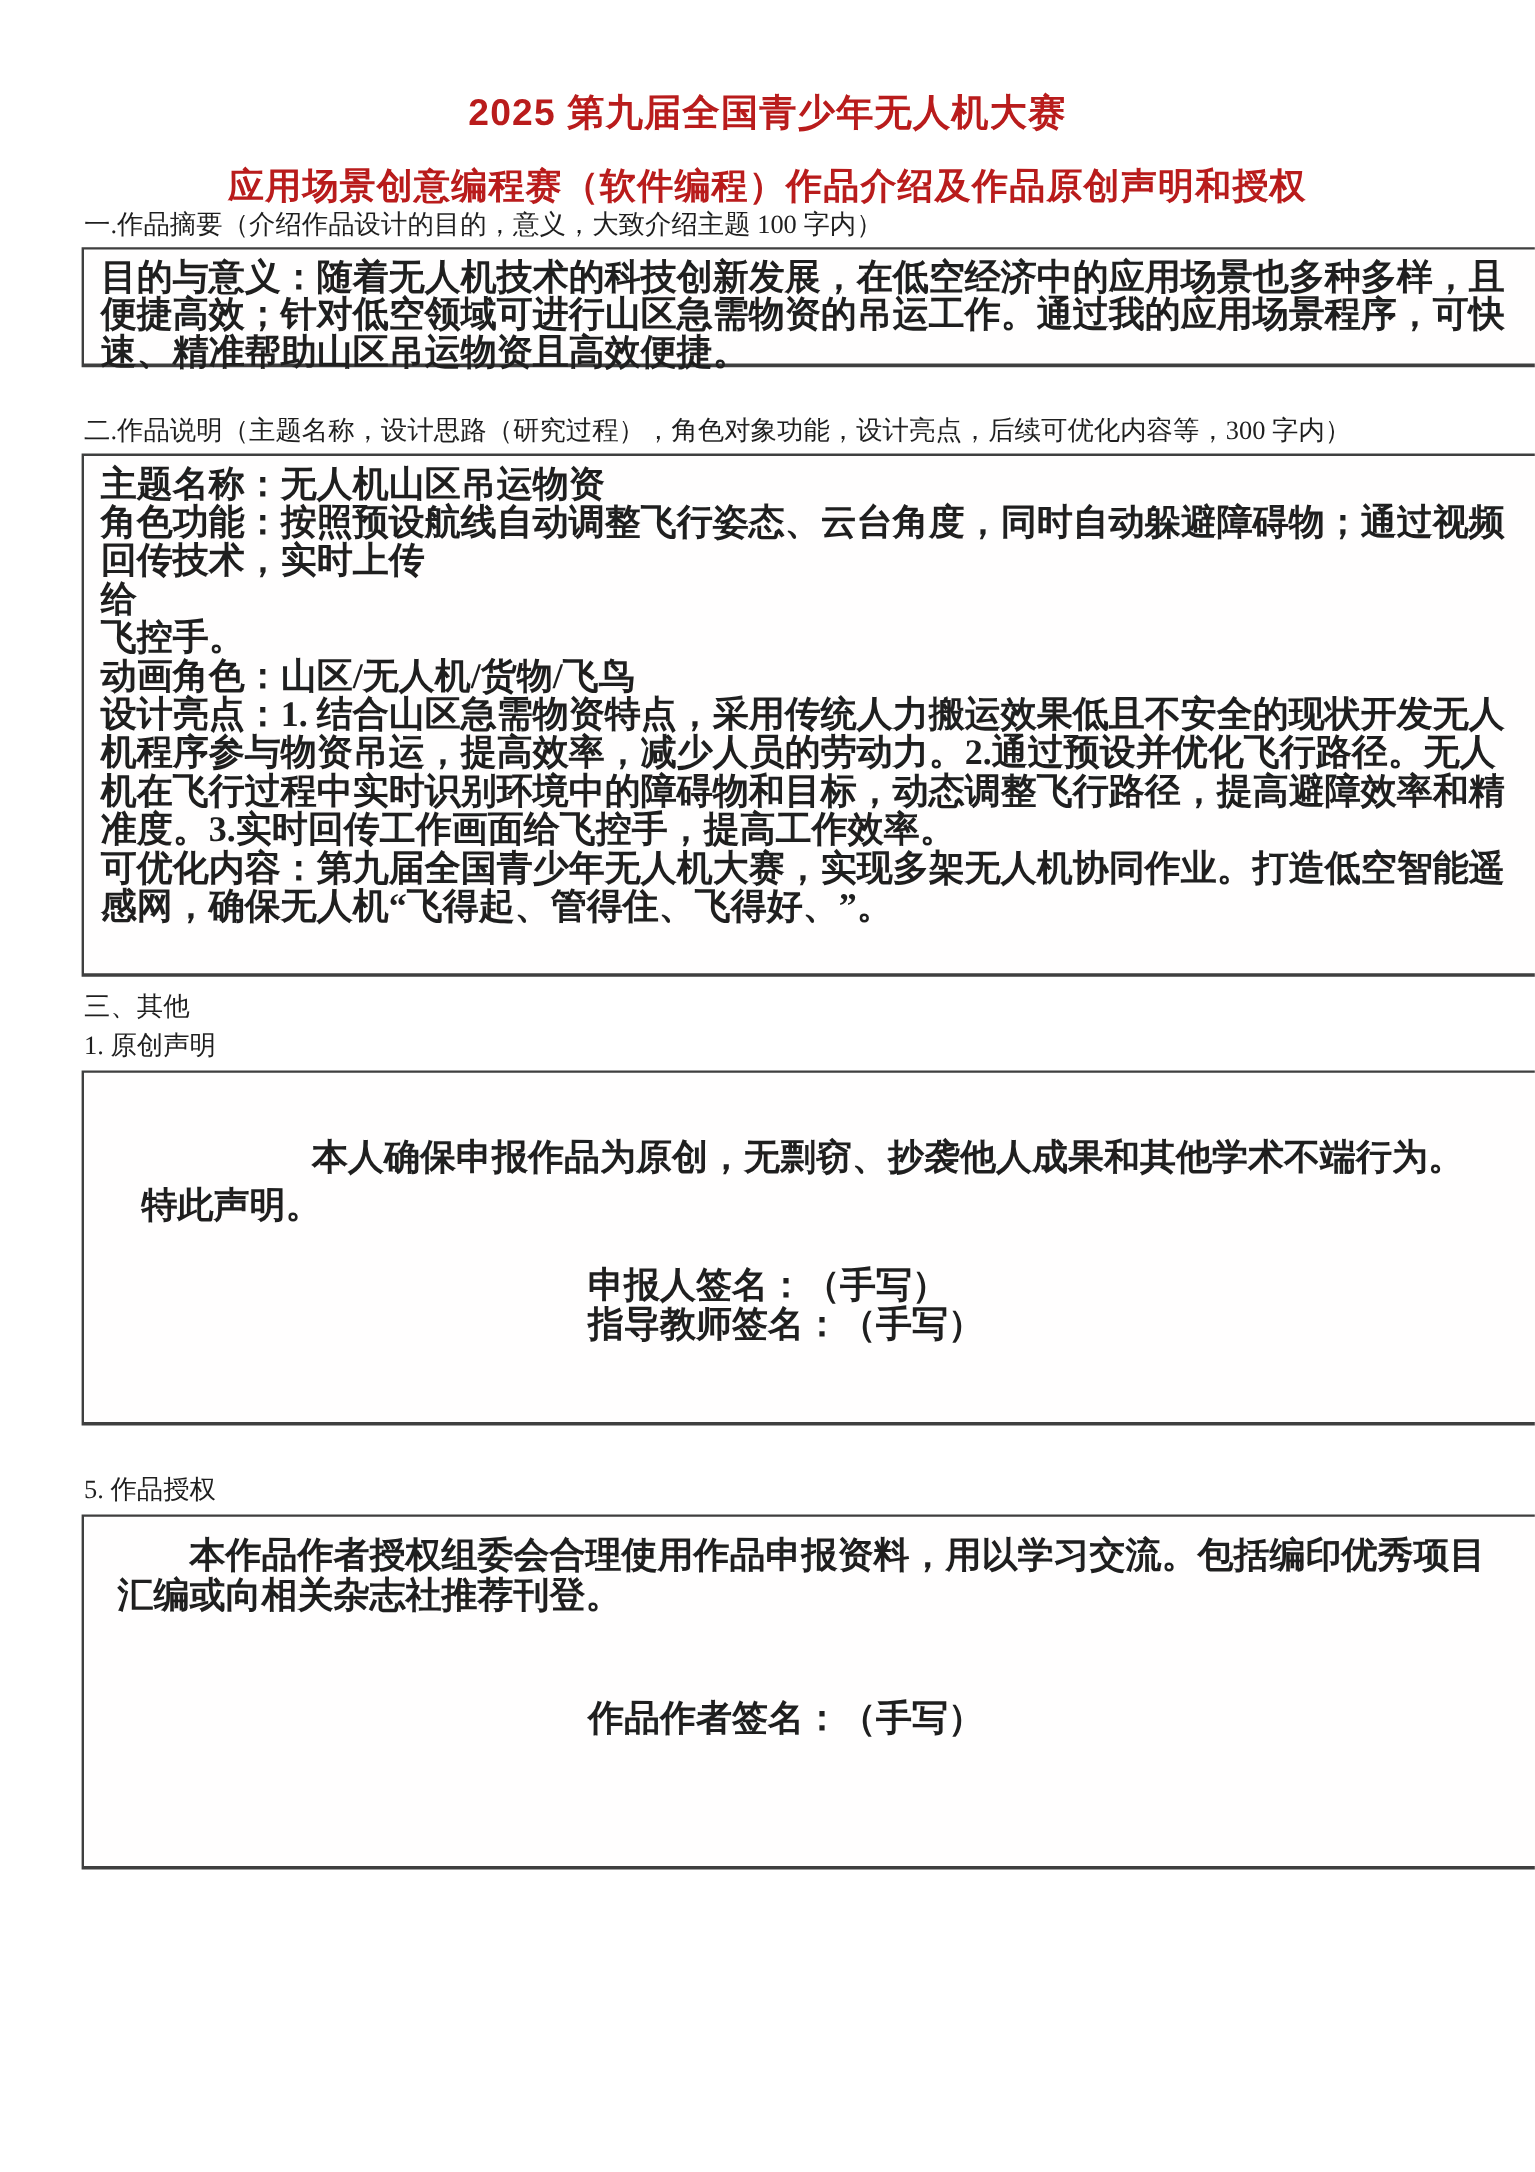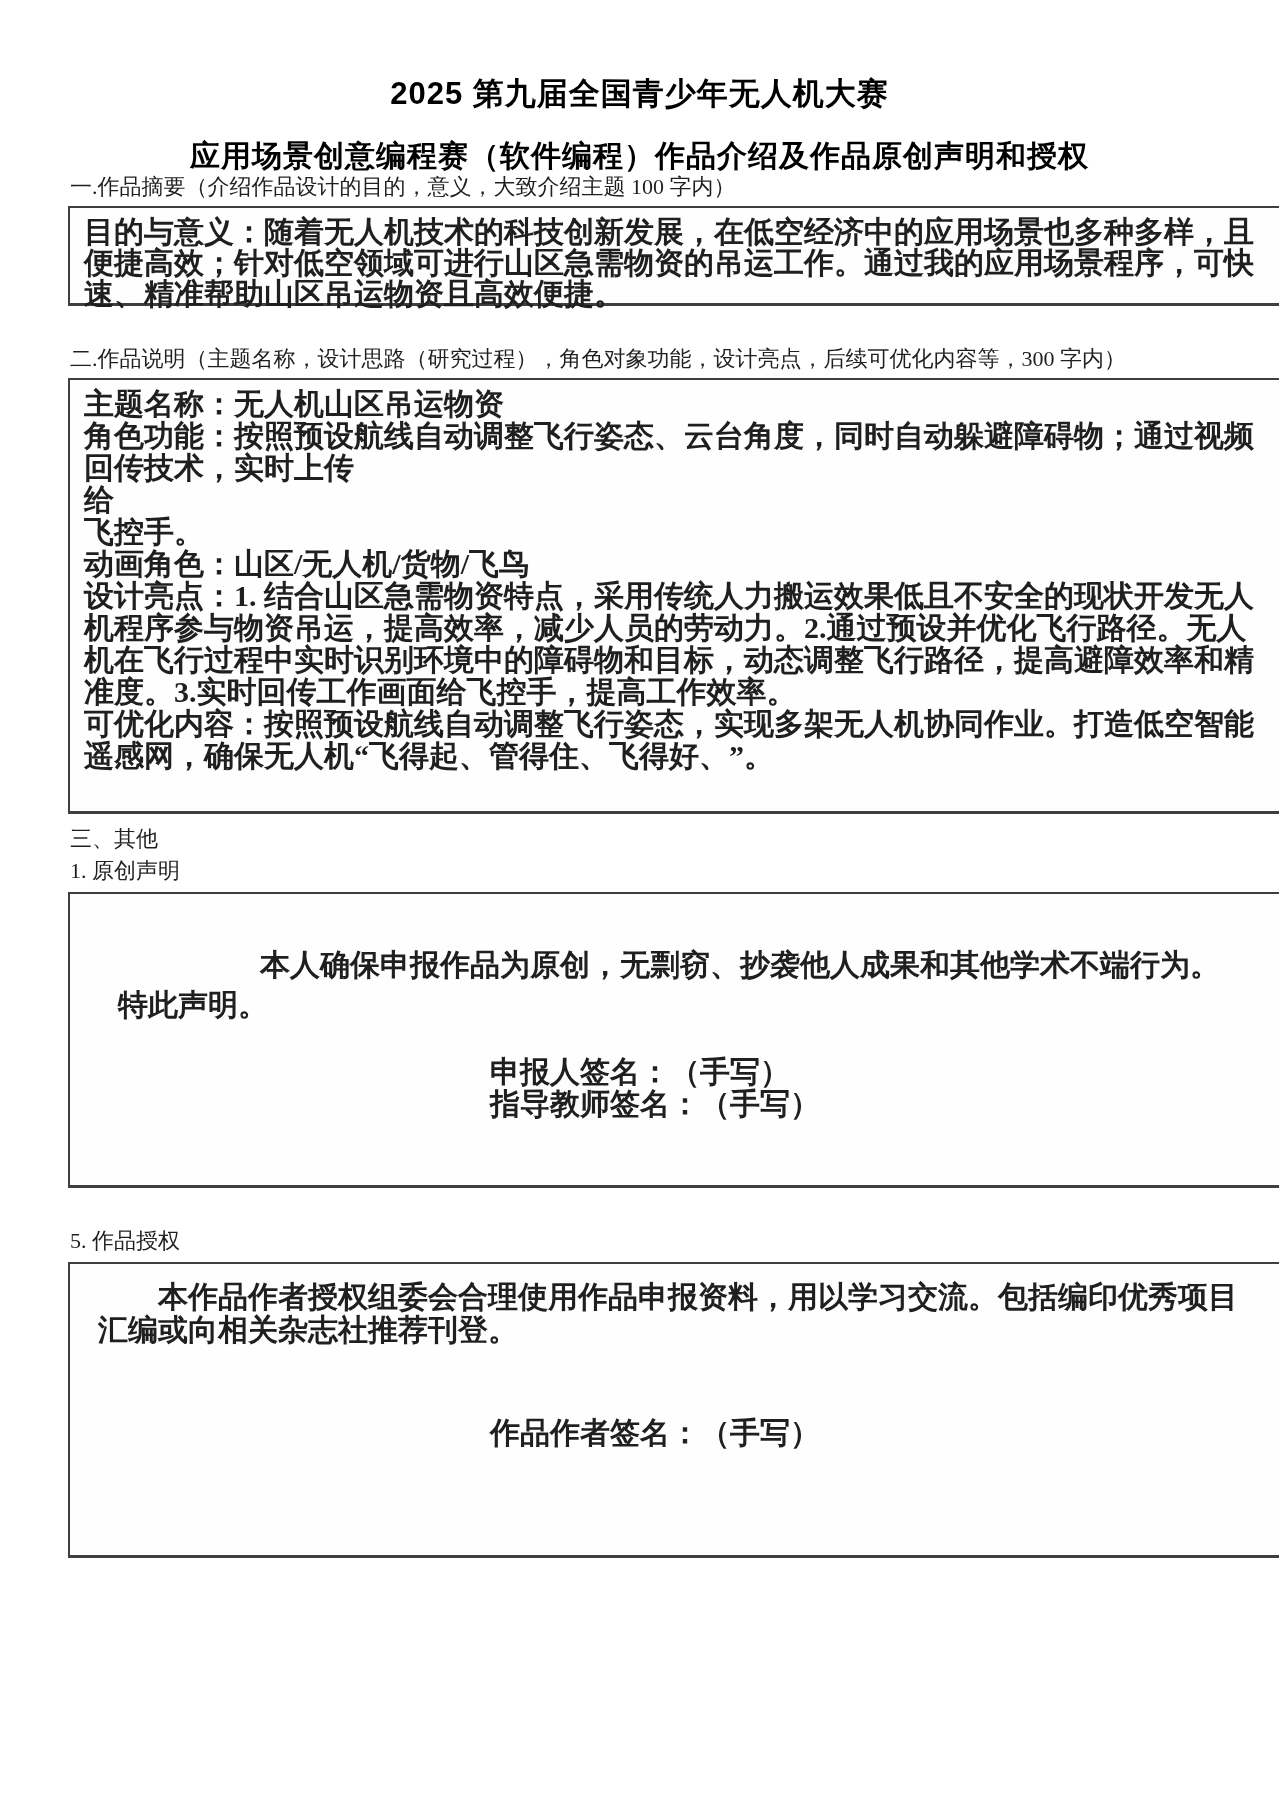--- a/index.html
+++ b/index.html
@@ -11,21 +11,21 @@
     color: #1f1f1f;
     position: relative;
     overflow: hidden;
   }
   .page { width: 1279px; height: 1810px; }
 
   .doc-title {
     text-align: center;
     font-family: "Liberation Sans", "DejaVu Sans", sans-serif;
     font-weight: 700;
-    color: #000000;
+    color: #b91c1c;
   }
   .title-main  { padding-top: 76px; font-size: 31px; line-height: 36px; letter-spacing: 1px; }
   .title-sub   { margin-top: 26px;  font-size: 30px; line-height: 36px; letter-spacing: 1px; }
 
   .section-heading {
     margin-left: 70px;
     font-size: 22px;
     line-height: 26px;
   }
   .h-s1 { }
@@ -96,21 +96,21 @@
 
   <div class="section-heading h-s2">二.作品说明（主题名称，设计思路（研究过程），角色对象功能，设计亮点，后续可优化内容等，300 字内）</div>
 
   <div class="box box-description">
     <p>主题名称：无人机山区吊运物资</p>
     <p>角色功能：按照预设航线自动调整飞行姿态、云台角度，同时自动躲避障碍物；通过视频回传技术，实时上传</p>
     <p>给</p>
     <p>飞控手。</p>
     <p>动画角色：山区/无人机/货物/飞鸟</p>
     <p>设计亮点：1. 结合山区急需物资特点，采用传统人力搬运效果低且不安全的现状开发无人机程序参与物资吊运，提高效率，减少人员的劳动力。2.通过预设并优化飞行路径。无人机在飞行过程中实时识别环境中的障碍物和目标，动态调整飞行路径，提高避障效率和精准度。3.实时回传工作画面给飞控手，提高工作效率。</p>
-    <p>可优化内容：按照预设航线自动调整飞行姿态，实现多架无人机协同作业。打造低空智能遥感网，确保无人机“飞得起、管得住、飞得好、”。</p>
+    <p>可优化内容：第九届全国青少年无人机大赛，实现多架无人机协同作业。打造低空智能遥感网，确保无人机“飞得起、管得住、飞得好、”。</p>
   </div>
 
   <div class="section-heading h-s3">三、其他</div>
 
   <div class="section-heading h-sub">1. 原创声明</div>
 
   <div class="box box-declaration">
     <p class="decl-main">本人确保申报作品为原创，无剽窃、抄袭他人成果和其他学术不端行为。</p>
     <p class="decl-hereby">特此声明。</p>
     <p class="sign-line sign-1">申报人签名：（手写）</p>

